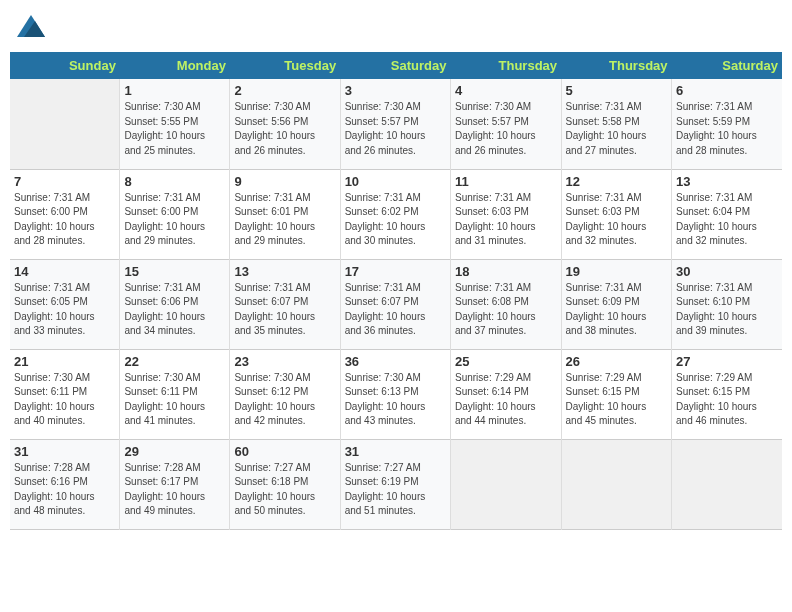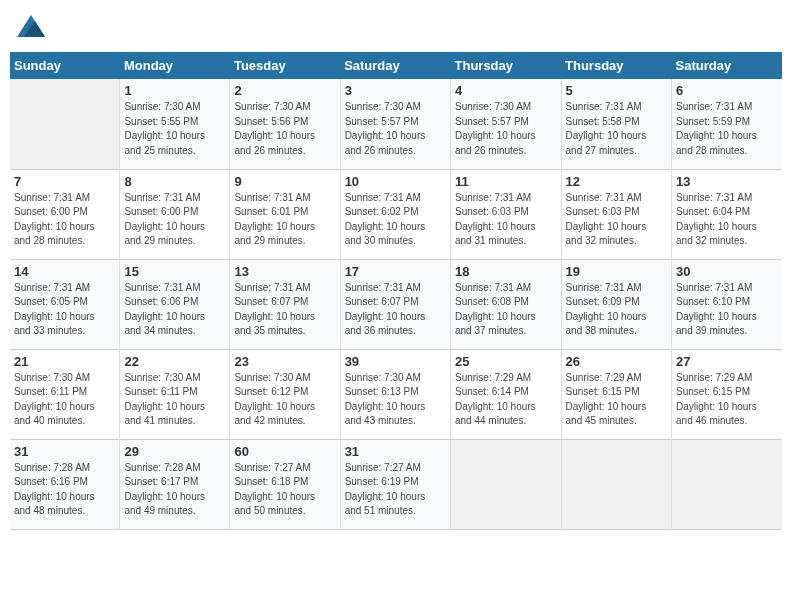--- a/index.html
+++ b/index.html
@@ -49,23 +49,23 @@
       font-size: 14px;
       color: #555;
     }
     table {
       width: 100%;
       border-collapse: collapse;
       font-size: 11px;
     }
     thead th {
       background-color: #2471a3;
-      color: #ffffff;
+      color: #bef264;
       padding: 6px 4px;
-      text-align: left;
+      text-align: right;
       font-size: 13px;
       font-weight: bold;
     }
     tbody tr {
       border-bottom: 1px solid #ccc;
     }
     tbody td {
       vertical-align: top;
       padding: 4px 4px 6px 4px;
       border-right: 1px solid #ddd;
@@ -295,21 +295,21 @@
 and 41 minutes.</div>
         </td>
         <td>
           <span class="day-number">23</span>
           <div class="day-info" style="white-space: pre-line;">Sunrise: 7:30 AM
 Sunset: 6:12 PM
 Daylight: 10 hours
 and 42 minutes.</div>
         </td>
         <td>
-          <span class="day-number">39</span>
+          <span class="day-number">36</span>
           <div class="day-info" style="white-space: pre-line;">Sunrise: 7:30 AM
 Sunset: 6:13 PM
 Daylight: 10 hours
 and 43 minutes.</div>
         </td>
         <td>
           <span class="day-number">25</span>
           <div class="day-info" style="white-space: pre-line;">Sunrise: 7:29 AM
 Sunset: 6:14 PM
 Daylight: 10 hours

